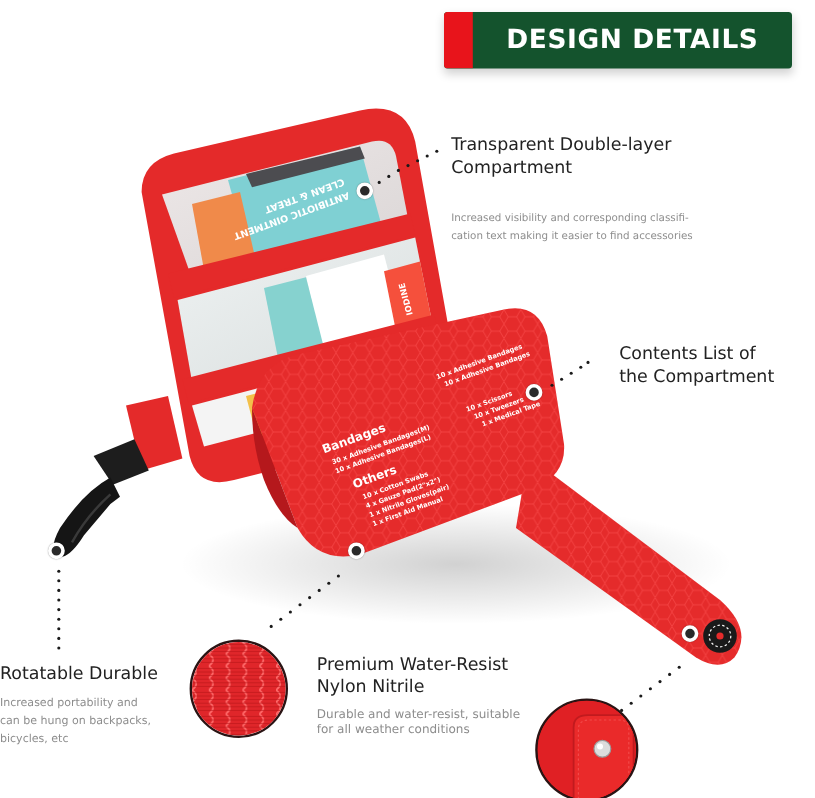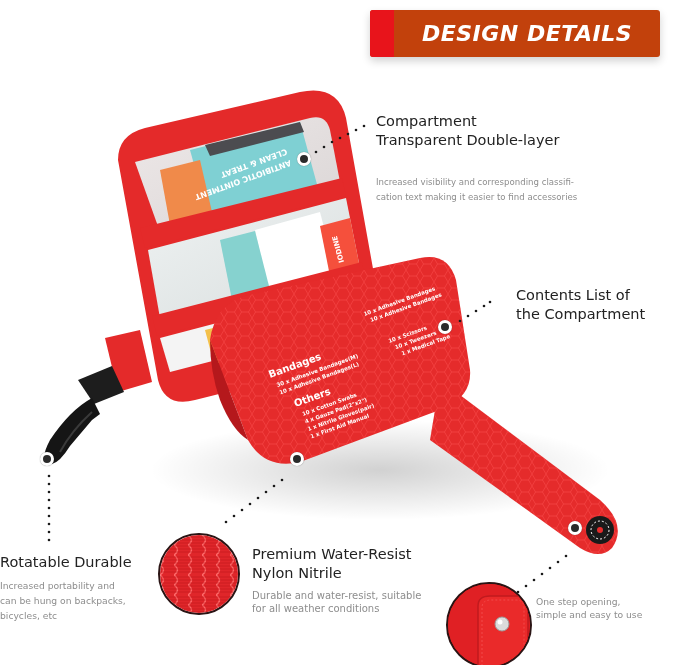--- a/index.html
+++ b/index.html
@@ -2,23 +2,23 @@
 <html><head>
 <meta charset="utf-8">
 <style>
   * { box-sizing: border-box; margin: 0; padding: 0; }
   html, body { width: 679px; height: 665px; background: #ffffff; overflow: hidden; }
   body { position: relative; font-family: "DejaVu Sans", sans-serif; color: #1a1a1a; }
 
   
   .badge {
     position: absolute; left: 370px; top: 10px; width: 290px; height: 47px;
-    background: #c2410c; border-radius: 3px;
+    background: #14532d; border-radius: 3px;
     box-shadow: 0 4px 8px rgba(0,0,0,0.18);
-    display: flex; align-items: center; overflow: hidden; font-style: italic;
+    display: flex; align-items: center; overflow: hidden;
   }
   .badge-accent { width: 24px; height: 100%; background: #e8141b; flex: none; }
   .badge-text {
     flex: 1; text-align: center; color: #ffffff;
     font-family: "DejaVu Sans", sans-serif; font-weight: bold;
     font-size: 22px; letter-spacing: 0.5px;
   }
 
   
   .feature { position: absolute; }
@@ -184,22 +184,22 @@
 <div class="marker" style="left:290px;top:452px;"></div>
 <div class="marker" style="left:568px;top:521px;"></div>
 
 <div class="badge">
   <div class="badge-accent"></div>
   <div class="badge-text">DESIGN DETAILS</div>
 </div>
 
 <div class="feature" style="left:376px;top:112px;width:300px;">
   <div class="feature-title">
+    <div>Transparent Double-layer</div>
     <div>Compartment</div>
-    <div>Transparent Double-layer</div>
   </div>
   <div class="feature-desc" style="margin-top:25px;font-size:8.6px;">
     <div>Increased visibility and corresponding classifi-</div>
     <div>cation text making it easier to find accessories</div>
   </div>
 </div>
 
 <div class="feature" style="left:516px;top:286px;width:179px;">
   <div class="feature-title">
     <div>Contents List of</div>
@@ -217,21 +217,21 @@
     <div>bicycles, etc</div>
   </div>
 </div>
 
 <div class="zoom-circle" style="left:158px;top:533px;width:82px;height:82px;">
   <svg width="82" height="82">
     <rect width="82" height="82" fill="url(#weave)"></rect>
   </svg>
 </div>
 
-<div class="feature" style="left:252px;top:545px;width:200px;">
+<div class="feature" style="left:264px;top:545px;width:200px;">
   <div class="feature-title">
     <div>Premium Water-Resist</div>
     <div>Nylon Nitrile</div>
   </div>
   <div class="feature-desc" style="margin-top:6px;font-size:10px;line-height:13px;">
     <div>Durable and water-resist, suitable</div>
     <div>for all weather conditions</div>
   </div>
 </div>
 
@@ -239,17 +239,13 @@
   <svg width="86" height="86">
     <rect x="0" y="0" width="86" height="86" fill="#e02024"></rect>
     <path d="M30 86 L30 22 Q30 12 42 12 L70 12 Q80 12 80 22 L80 86 Z" fill="#ea2a2a" stroke="#c11a1e" stroke-width="1.5"></path>
     <path d="M34 86 L34 24 Q34 16 43 16 L68 16 Q76 16 76 24 L76 86" fill="none" stroke="#f24a4a" stroke-width="1" stroke-dasharray="2 2"></path>
     <circle cx="54" cy="40" r="7" fill="#dcdcdc" stroke="#9a9a9a" stroke-width="1"></circle>
     <circle cx="52" cy="38" r="2.5" fill="#ffffff"></circle>
   </svg>
 </div>
 
 <div class="feature" style="left:536px;top:590px;width:143px;">
-  <div class="feature-desc" style="margin-top:5px;line-height:13px;">
-    <div>One step opening,</div>
-    <div>simple and easy to use</div>
-  </div>
 </div>
 
 </body></html>

